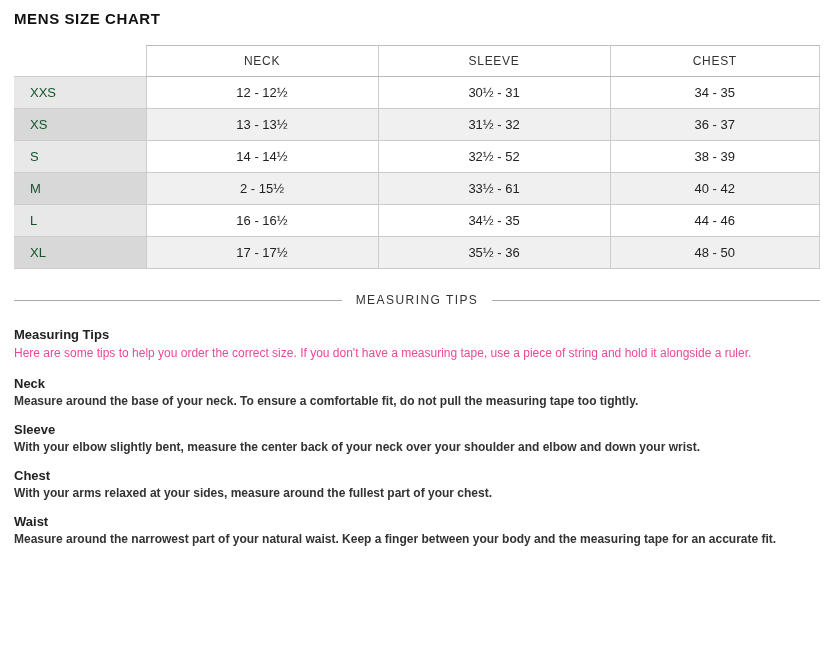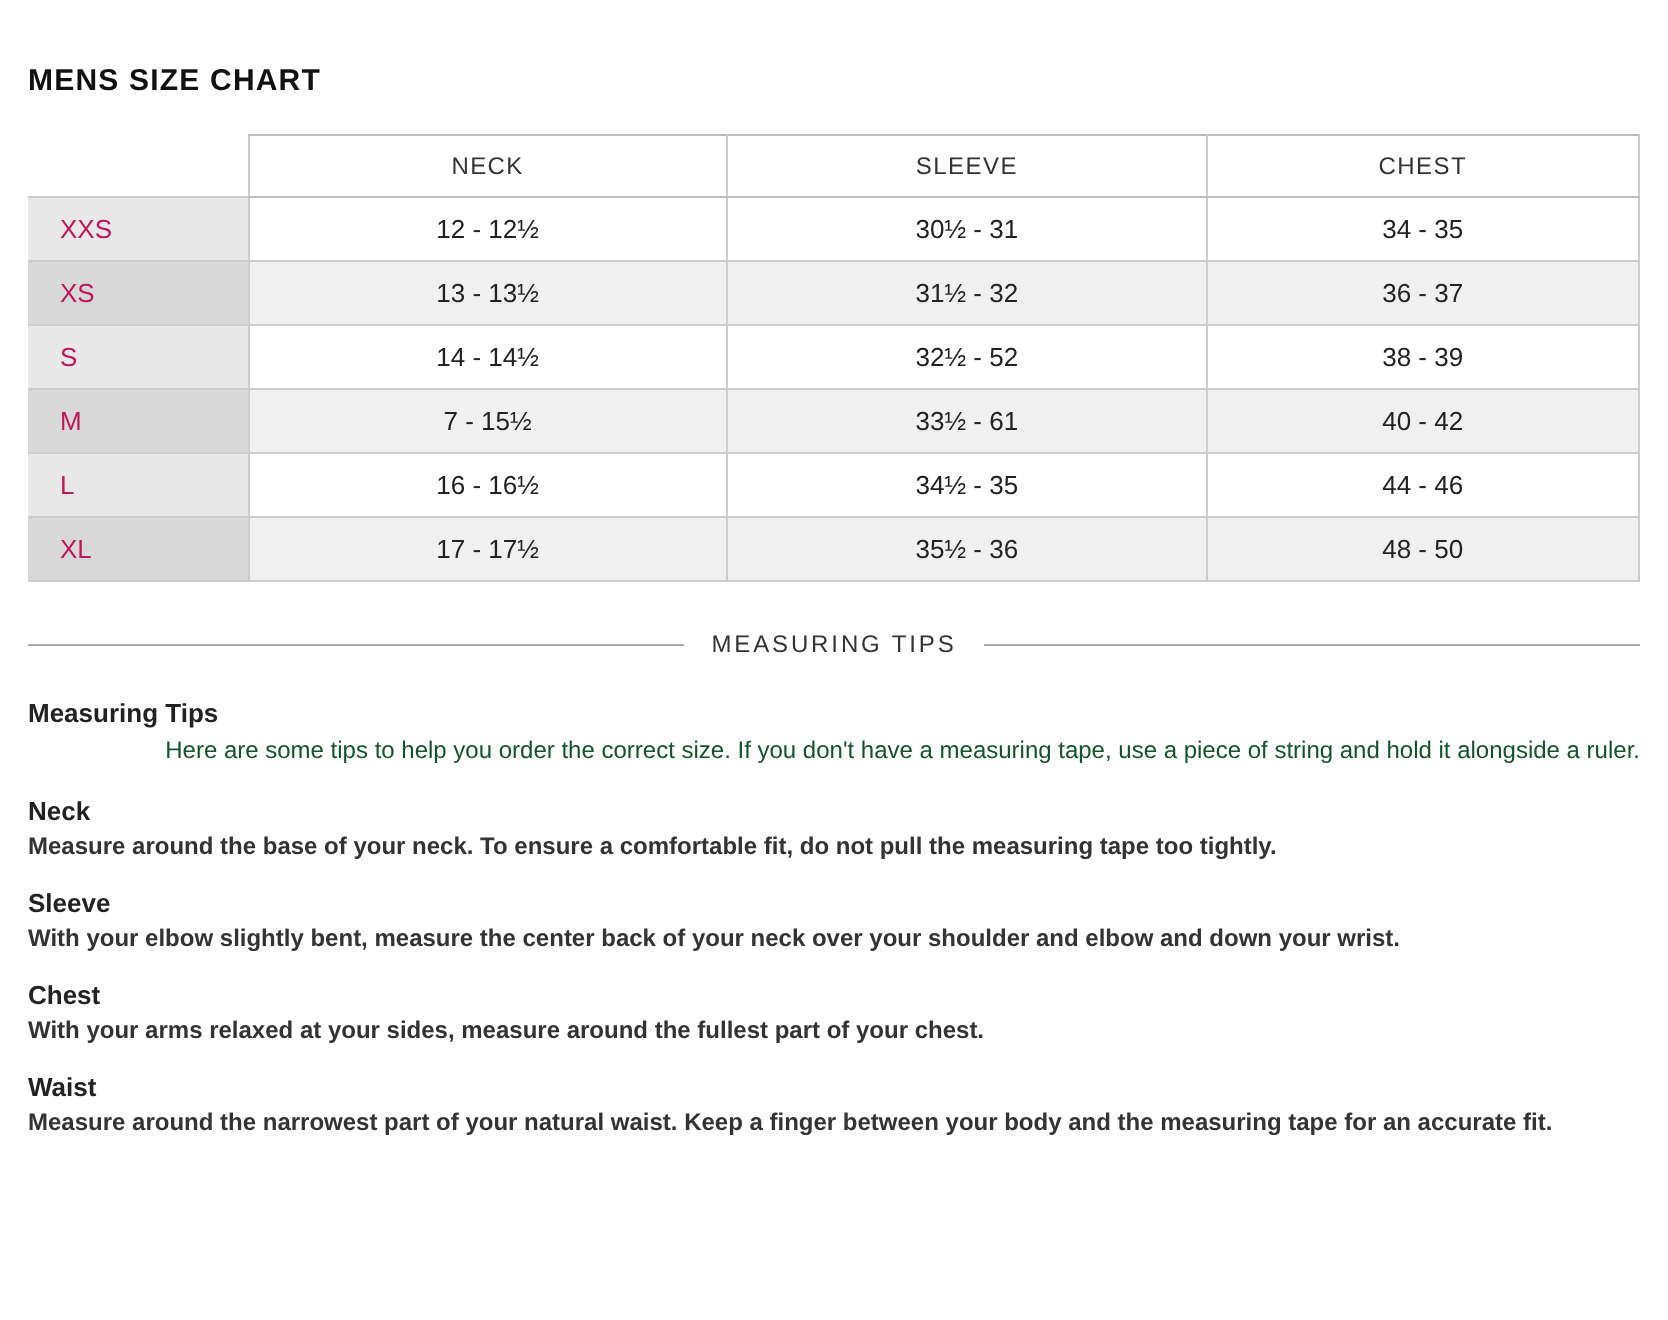--- a/index.html
+++ b/index.html
@@ -13,21 +13,20 @@
       font-size: 13px;
     }
 
     
     #page-title {
       font-size: 15px;
       font-weight: bold;
       letter-spacing: 0.04em;
       margin-bottom: 18px;
       color: #111;
-      margin-top: 22px;
     }
 
     
     .size-table {
       width: 100%;
       border-collapse: collapse;
       margin-bottom: 24px;
     }
     .size-table th, .size-table td {
       border: 1px solid #ccc;
@@ -45,22 +44,22 @@
       border-bottom: 1px solid #bbb;
     }
     .size-table thead th:first-child {
       border: none;
       background: transparent;
     }
     .size-table td.size-label {
       text-align: left;
       font-weight: normal;
       background: #e8e8e8;
-      color: #be185d;
-      width: 110px;
+      color: #14532d;
+      width: 132px;
       border-left: none;
       border-right: 1px solid #ccc;
       padding-left: 16px;
     }
     .size-table tbody tr td {
       background: #fff;
     }
     .size-table tbody tr:nth-child(even) td {
       background: #f0f0f0;
     }
@@ -93,24 +92,23 @@
     .tips-block {
       padding: 4px 0;
     }
     .tips-block .tips-title {
       font-size: 13px;
       font-weight: bold;
       margin-bottom: 2px;
     }
     .tips-block .tips-intro {
       font-size: 12px;
-      color: #14532d;
+      color: #ec4899;
       margin-bottom: 14px;
       line-height: 1.5;
-      text-align: right;
     }
     .tip-section {
       margin-bottom: 12px;
     }
     .tip-section .tip-heading {
       font-size: 13px;
       font-weight: bold;
       margin-bottom: 1px;
     }
     .tip-section .tip-body {
@@ -148,21 +146,21 @@
         <td>36 - 37</td>
       </tr>
       <tr>
         <td class="size-label">S</td>
         <td>14 - 14½</td>
         <td>32½ - 52</td>
         <td>38 - 39</td>
       </tr>
       <tr>
         <td class="size-label">M</td>
-        <td>7 - 15½</td>
+        <td>2 - 15½</td>
         <td>33½ - 61</td>
         <td>40 - 42</td>
       </tr>
       <tr>
         <td class="size-label">L</td>
         <td>16 - 16½</td>
         <td>34½ - 35</td>
         <td>44 - 46</td>
       </tr>
       <tr>

